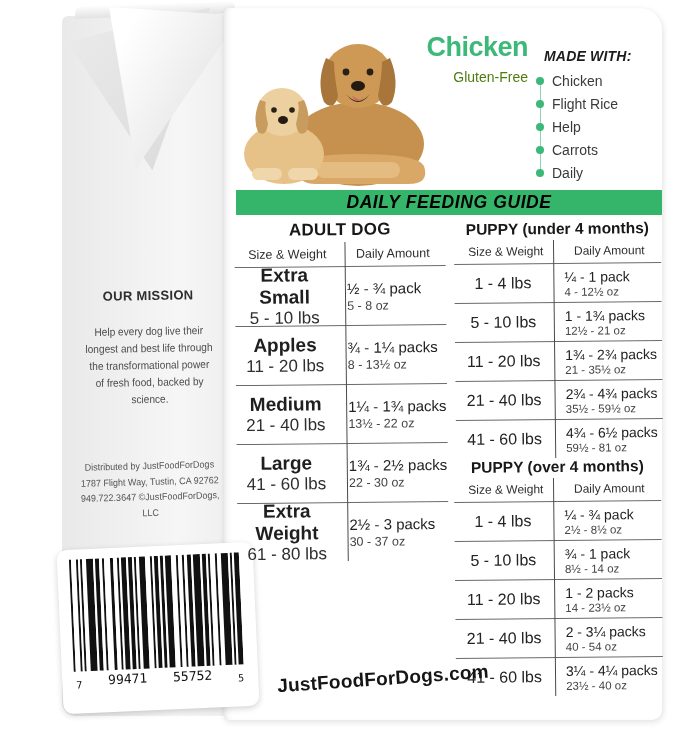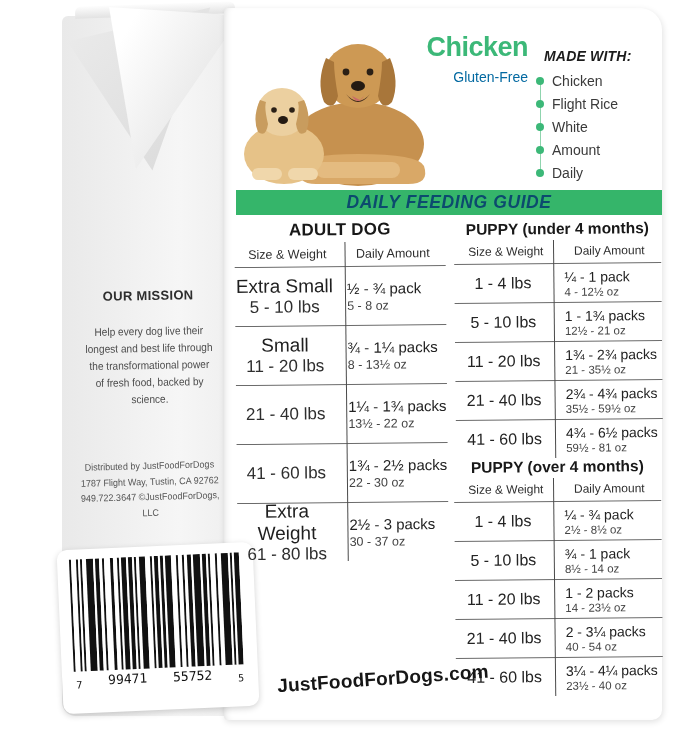--- a/index.html
+++ b/index.html
@@ -40,49 +40,49 @@
   .bar-white{background:#fff;}
   .barcode-digits{display:flex;justify-content:space-between;align-items:flex-end;
                   font-family:"DejaVu Sans Mono","Liberation Mono",monospace;
                   font-size:13px;color:#111;margin-top:2px;padding:0 2px;}
   .barcode-digits .edge{font-size:10px;transform:translateY(2px);}
 
   
   .dogs{position:absolute;left:238px;top:16px;width:204px;height:176px;}
   .flavor{position:absolute;left:426px;top:34px;width:102px;text-align:right;}
   .flavor .l1,.flavor .l2{font-size:27px;font-weight:bold;letter-spacing:-.5px;line-height:1.02;}
-  .flavor .gf{font-size:14px;color:#0369a1;margin-top:7px;}
+  .flavor .gf{font-size:14px;color:#4d7c0f;margin-top:7px;}
   .madewith{position:absolute;left:536px;top:40px;width:128px;}
   .madewith h4{margin:8px;font-size:14px;color:#1c1c1c;letter-spacing:.2px;font-style:italic;}
   .mw-list{position:relative;margin-top:9px;padding-left:16px;}
   .mw-line{position:absolute;left:3.5px;top:6px;bottom:8px;width:1px;background:#8fd4ae;}
   .mw-item{position:relative;font-size:14px;color:#3a3a3a;margin-bottom:7px;}
   .mw-item .dot{position:absolute;left:-16px;top:4px;width:8px;height:8px;border-radius:50%;}
 
   
   .banner{position:absolute;left:236px;top:190px;width:426px;height:25px;
           display:flex;align-items:center;justify-content:center;}
-  .banner span{color:#0c4a6e;font-weight:bold;font-style:italic;font-size:17.5px;letter-spacing:.6px;
+  .banner span{color:#000000;font-weight:bold;font-style:italic;font-size:17.5px;letter-spacing:.6px;
                font-family:"Liberation Sans",sans-serif;}
 
   
   .tbl{position:absolute;}
   .tbl .title{text-align:center;font-weight:bold;color:#181818;}
   .tbl .head{display:flex;color:#2e2e2e;}
   .tbl .head div{flex:1;text-align:center;padding:4px 0 5px 0;}
   .vdiv{position:absolute;width:1px;background:#4a4a4a;}
   .row{display:flex;border-top:1px solid #6b6b6b;}
   .row .c1{flex:1;display:flex;flex-direction:column;justify-content:center;text-align:center;}
   .row .c2{flex:1;display:flex;flex-direction:column;justify-content:center;padding-left:13px;box-sizing:border-box;}
 
   .adult{left:236px;top:220px;width:211px;transform:rotate(-.6deg);}
   .adult .title{font-size:17px;letter-spacing:.2px;}
   .adult .head{font-size:12.5px;margin-top:3px;}
   .adult .row{height:58px;}
-  .adult .size{font-size:19px;font-weight:normal;color:#1f1f1f;line-height:1.15;}
+  .adult .size{font-size:19px;font-weight:bold;color:#1f1f1f;line-height:1.15;}
   .adult .wt{font-size:17px;color:#2e2e2e;line-height:1.2;}
   .adult .packs{font-size:15px;color:#222;}
   .adult .oz{font-size:12.5px;color:#444;margin-top:2px;}
 
   .puppy{width:207px;left:455px;transform:rotate(-.6deg);}
   .puppy .title{font-size:15.5px;}
   .puppy .head{font-size:12px;margin-top:2px;}
   .puppy .row{height:38px;}
   .puppy .wt{font-size:16px;color:#242424;}
   .puppy .packs{font-size:14px;color:#222;}
@@ -212,22 +212,22 @@
     <div class="l1 accent" style="color: rgb(60, 184, 120);">Chicken</div>
     <div class="gf">Gluten-Free</div>
   </div>
 
   <div class="madewith">
     <h4>MADE WITH:</h4>
     <div class="mw-list">
       <div class="mw-line"></div>
       <div class="mw-item"><span class="dot" style="background: rgb(60, 184, 120);"></span><span>Chicken</span></div>
       <div class="mw-item"><span class="dot" style="background: rgb(60, 184, 120);"></span><span>Flight Rice</span></div>
-      <div class="mw-item"><span class="dot" style="background: rgb(60, 184, 120);"></span><span>White</span></div>
-      <div class="mw-item"><span class="dot" style="background: rgb(60, 184, 120);"></span><span>Amount</span></div>
+      <div class="mw-item"><span class="dot" style="background: rgb(60, 184, 120);"></span><span>Help</span></div>
+      <div class="mw-item"><span class="dot" style="background: rgb(60, 184, 120);"></span><span>Carrots</span></div>
       <div class="mw-item"><span class="dot" style="background: rgb(60, 184, 120);"></span><span>Daily</span></div>
     </div>
   </div>
 
   <div class="banner" id="banner" style="background: rgb(53, 181, 106);">
     <span>DAILY FEEDING GUIDE</span>
   </div>
 
   <div class="tbl adult">
     <div class="title">ADULT DOG</div>
@@ -241,39 +241,41 @@
           <div class="size">Extra Small</div>
           <div class="wt">5 - 10 lbs</div>
         </div>
       <div class="c2">
           <div class="packs">½ - ¾ pack</div>
           <div class="oz">5 - 8 oz</div>
         </div>
     </div>
     <div class="row">
       <div class="c1">
-          <div class="size">Small</div>
+          <div class="size">Apples</div>
           <div class="wt">11 - 20 lbs</div>
         </div>
       <div class="c2">
           <div class="packs">¾ - 1¼ packs</div>
           <div class="oz">8 - 13½ oz</div>
         </div>
     </div>
     <div class="row">
       <div class="c1">
+          <div class="size">Medium</div>
           <div class="wt">21 - 40 lbs</div>
         </div>
       <div class="c2">
           <div class="packs">1¼ - 1¾ packs</div>
           <div class="oz">13½ - 22 oz</div>
         </div>
     </div>
     <div class="row">
       <div class="c1">
+          <div class="size">Large</div>
           <div class="wt">41 - 60 lbs</div>
         </div>
       <div class="c2">
           <div class="packs">1¾ - 2½ packs</div>
           <div class="oz">22 - 30 oz</div>
         </div>
     </div>
     <div class="row">
       <div class="c1">
           <div class="size">Extra Weight</div>

